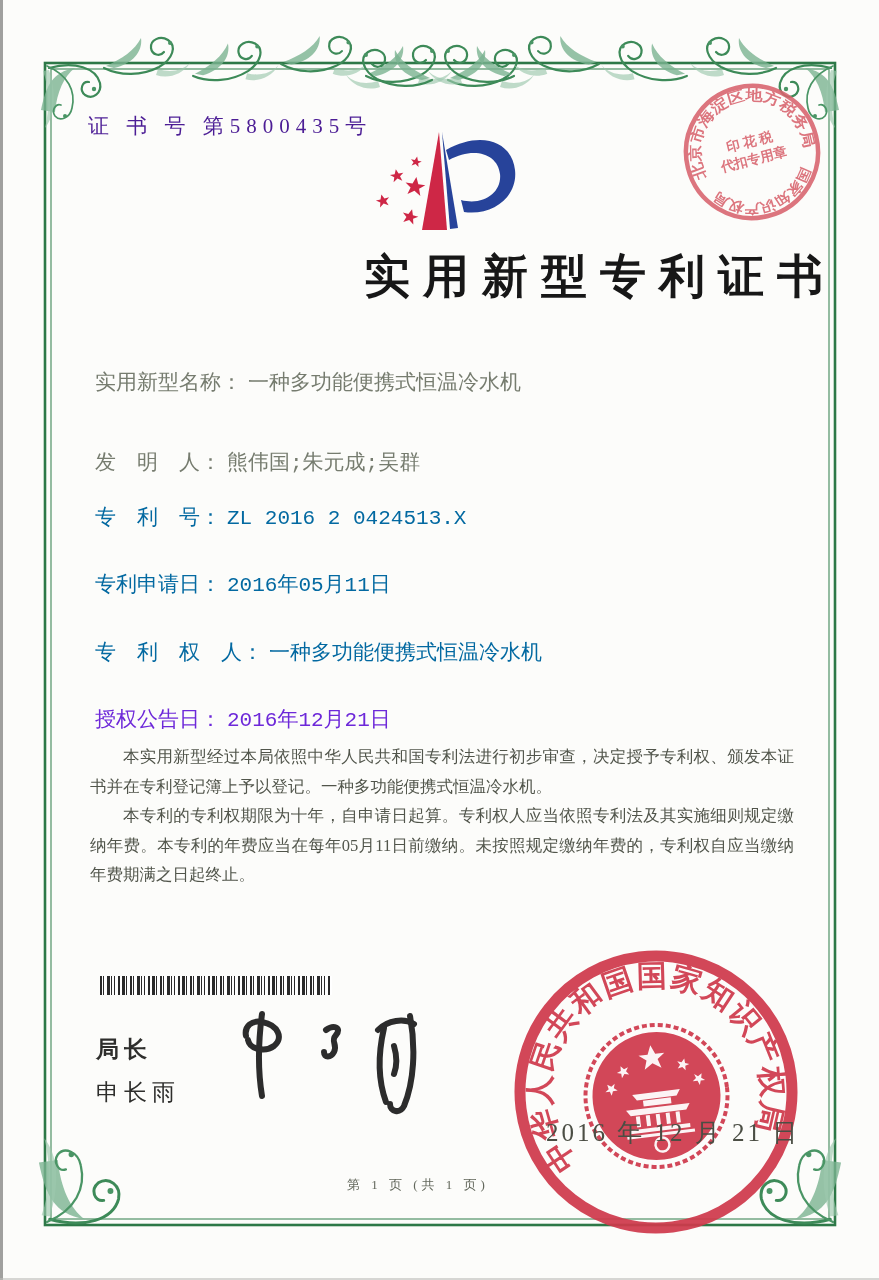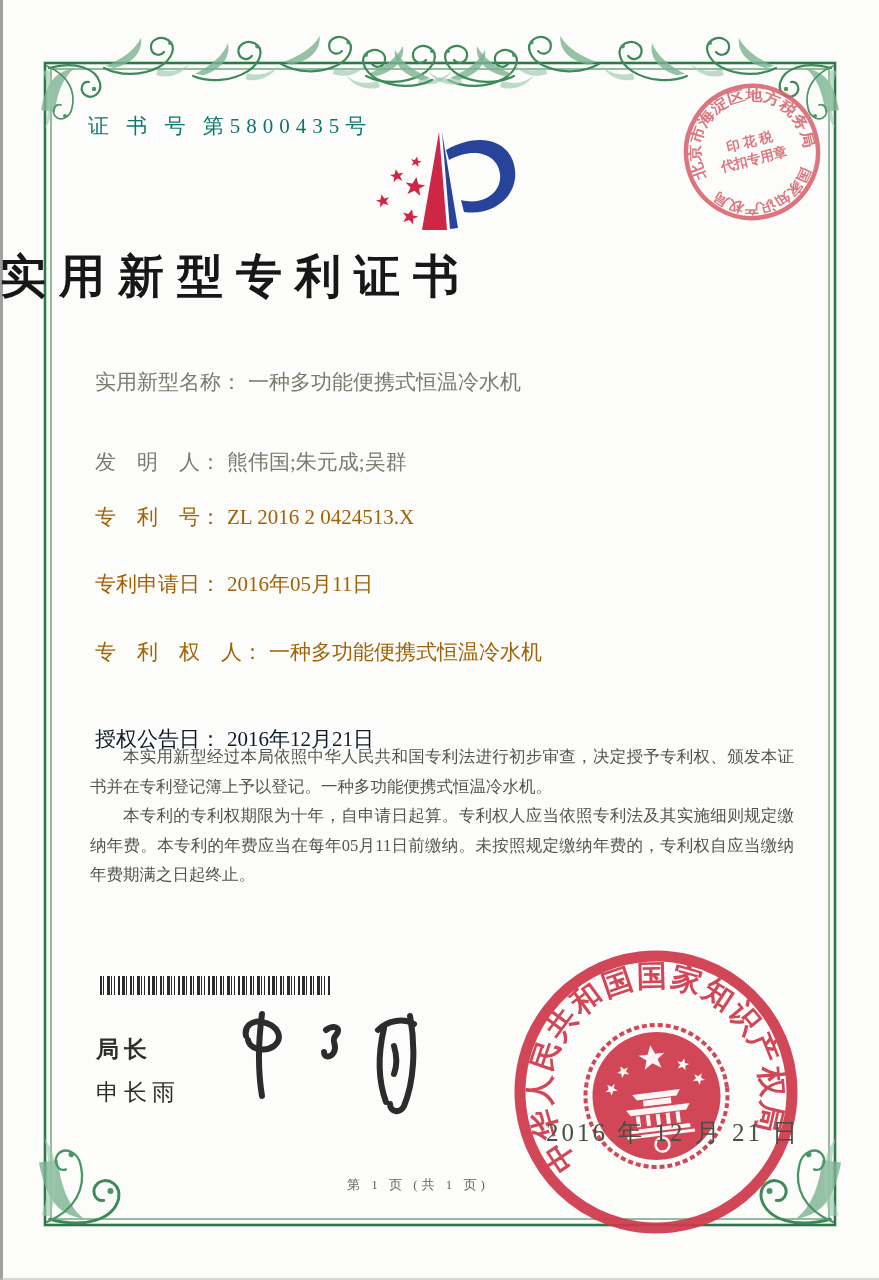--- a/index.html
+++ b/index.html
@@ -10,31 +10,31 @@
 
   .border-svg{position:absolute;left:0;top:0;}
   .b-outer{fill:none;stroke:#2d7847;stroke-width:2.6;}
   .b-inner{fill:none;stroke:#4f9166;stroke-width:1.2;}
   .orn-s{stroke:#3d8a58;stroke-width:2.2;fill:none;stroke-linecap:round;}
   .orn-s2{stroke:#4a9565;stroke-width:1.7;fill:none;stroke-linecap:round;}
   .orn-f1{fill:#7ab391;opacity:.8;}
   .orn-f2{fill:#9cc7ad;opacity:.65;}
   .orn-d{fill:#4a9565;}
 
-  .cert-no{position:absolute;left:88px;top:112px;font-size:21px;letter-spacing:6px;color:#0f766e;}
+  .cert-no{position:absolute;left:88px;top:112px;font-size:21px;letter-spacing:6px;color:#4c1d95;}
   .logo{position:absolute;left:360px;top:128px;}
-  .title{position:absolute;left:0;top:246px;width:836px;margin:0;text-align:left;
+  .title{position:absolute;left:0;top:246px;width:836px;margin:0;text-align:right;
          font-size:46px;font-weight:bold;color:#171717;letter-spacing:13px;}
 
   .fields{position:absolute;left:95px;top:368px;width:700px;}
   .f-row{position:absolute;left:0;font-size:21px;white-space:nowrap;}
-  .f-val{margin-left:6px;}
+  .f-val{margin-left:6px;font-family:Liberation Mono, monospace;}
   .f-light{color:#767c6f;}
-  .f-mid{color:#a16207;}
-  .f-dark{color:#0f172a;margin-top:20px;}
+  .f-mid{color:#0369a1;}
+  .f-dark{color:#6d28d9;}
 
   .bodytext{position:absolute;left:90px;top:742px;width:704px;color:#51554b;
             font-size:16.5px;line-height:29.5px;text-align:justify;}
   .bodytext p{margin:0;text-indent:2em;}
 
   .barcode{position:absolute;left:100px;top:976px;width:232px;height:19px;
     background:repeating-linear-gradient(90deg,#2a2a2a 0 2px,#fff 2px 3px,#2a2a2a 3px 4px,#fff 4px 7px,
       #2a2a2a 7px 10px,#fff 10px 11px,#2a2a2a 11px 12px,#fff 12px 14px,#2a2a2a 14px 15px,#fff 15px 18px,
       #2a2a2a 18px 20px,#fff 20px 22px,#2a2a2a 22px 25px,#fff 25px 26px,#2a2a2a 26px 27px,#fff 27px 30px);}
 

